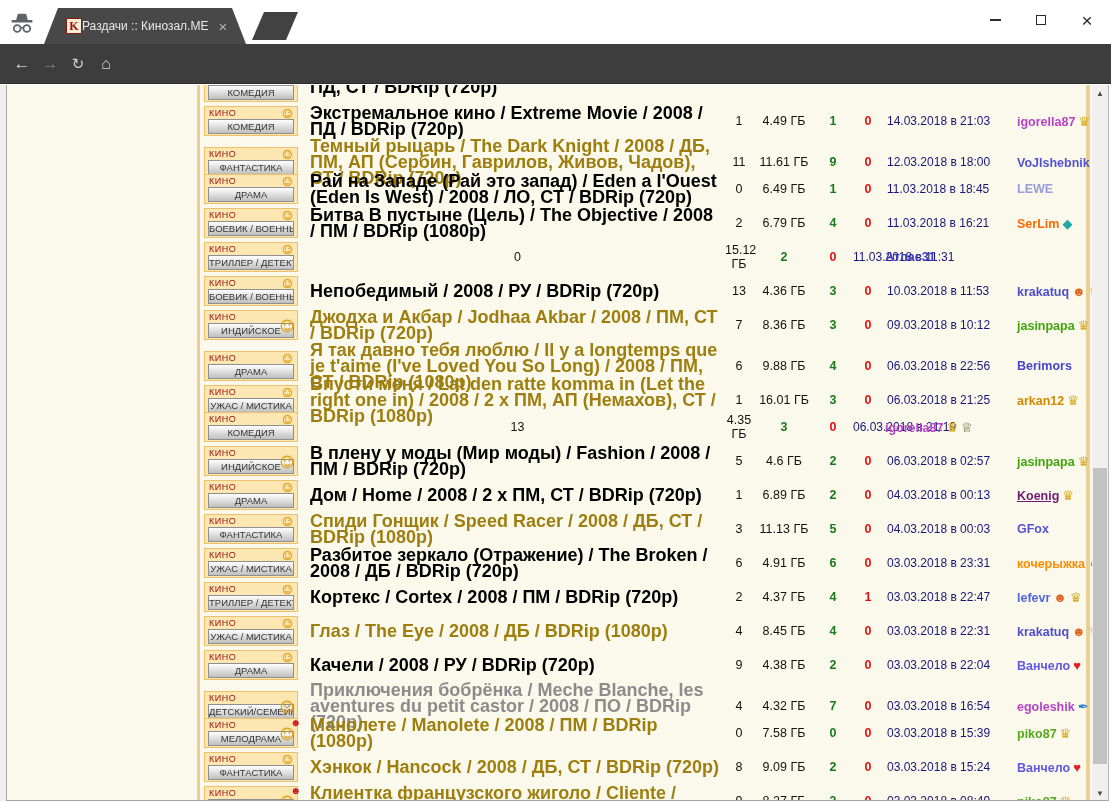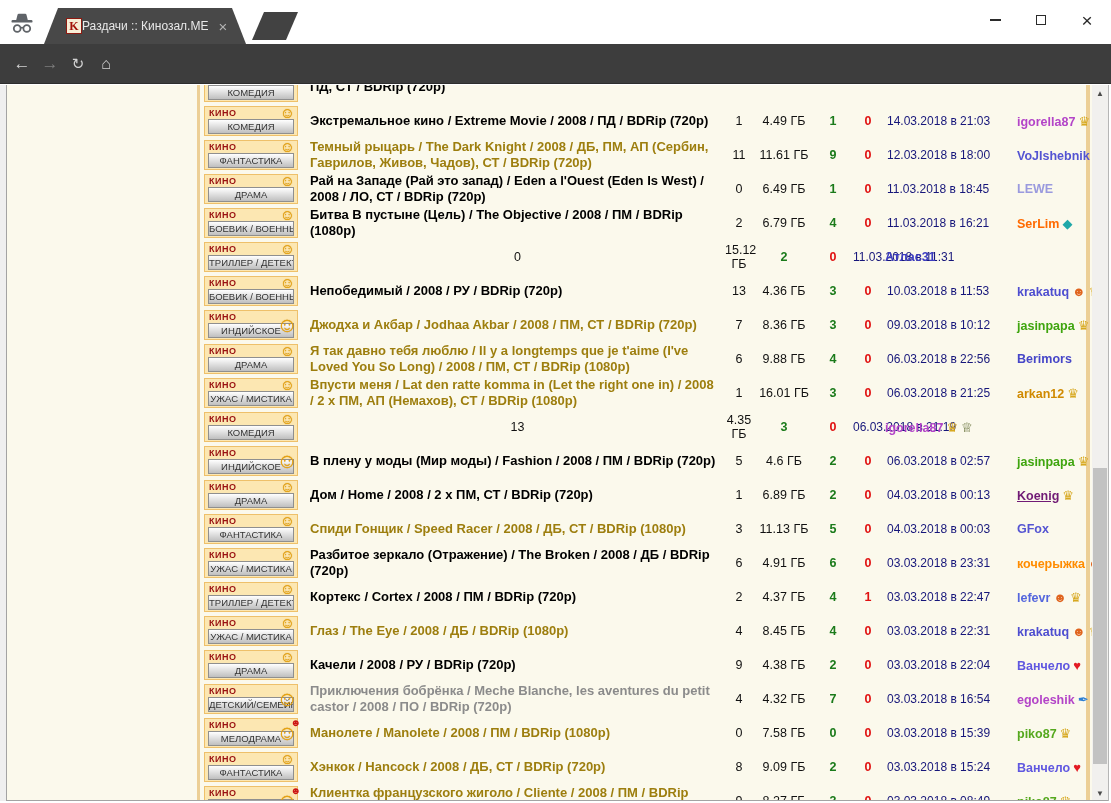--- a/index.html
+++ b/index.html
@@ -60,32 +60,32 @@
   .edge-right-line { position:absolute; top:85px; bottom:2px; right:2px; width:1px; background:#b5b5b5; z-index:31; }
   .edge-right-fill { position:absolute; top:85px; bottom:0; right:0; width:2px; background:#fff; z-index:30; }
 
   .torrent-table { position:absolute; left:197px; top:0; width:893px; bottom:-40px;
                    border-left:3px solid #eccf96; border-right:4px solid #eccf96; padding:0 0 0 4px; }
   .row { display:grid; grid-template-columns:106px 415px 28px 62px 36px 34px 132px 1fr;
          height:34px; align-items:center; }
   .row.first { margin-top:-15px; }
 
   .cat-cell { position:relative; width:94px; height:30px; background:#fce7b2; border:1px solid #eec06a; }
-  .cat-kino { position:absolute; top:1px; left:4px; font-size:9px; font-weight:bold; color:#991111;
+  .cat-kino { position:absolute; top:1px; left:4px; font-size:9px; font-weight:normal; color:#991111;
               letter-spacing:.5px; }
   .cat-smiley { position:absolute; top:-3px; right:2px; font-size:15px; color:#e8a50f;
                 text-shadow:0 0 1px #c07d00; z-index:2; }
   .cat-cell.big .cat-smiley { font-size:21px; top:2px; right:-1px; }
   .cat-minibadge { position:absolute; top:-2px; right:-4px; font-size:10px; color:#cc1414; z-index:3; }
   .cat-label { position:absolute; left:3px; right:3px; bottom:1px; height:15px;
                background:linear-gradient(#ffffff, #bfbfbf); border:1px solid #8f8f8f;
                font-size:9.5px; color:#333; text-align:center; line-height:13px; white-space:nowrap;
                overflow:hidden; }
 
-  .title { font-size:13px; font-weight:bold; line-height:16px; padding-right:6px; }
+  .title { font-size:18px; font-weight:bold; line-height:16px; padding-right:6px; }
   .t-black { color:#000; } .t-gold { color:#9d7e0e; } .t-gray { color:#8b8b8b; }
 
   .cell-num { font-size:12.5px; color:#111; text-align:center; }
   .cell-size { font-size:12.5px; color:#111; text-align:center; }
   .cell-seed { font-size:12.5px; font-weight:bold; color:#1a7a1a; text-align:center; }
   .cell-leech { font-size:12.5px; font-weight:bold; color:#e01010; text-align:center; }
   .cell-date { font-size:12px; color:#16167a; text-align:left; padding-left:2px; white-space:nowrap; }
   .cell-user { font-size:12.5px; font-weight:bold; white-space:nowrap; overflow:visible; }
   .badge { font-weight:normal; font-size:13px; margin-left:3px; }
 

